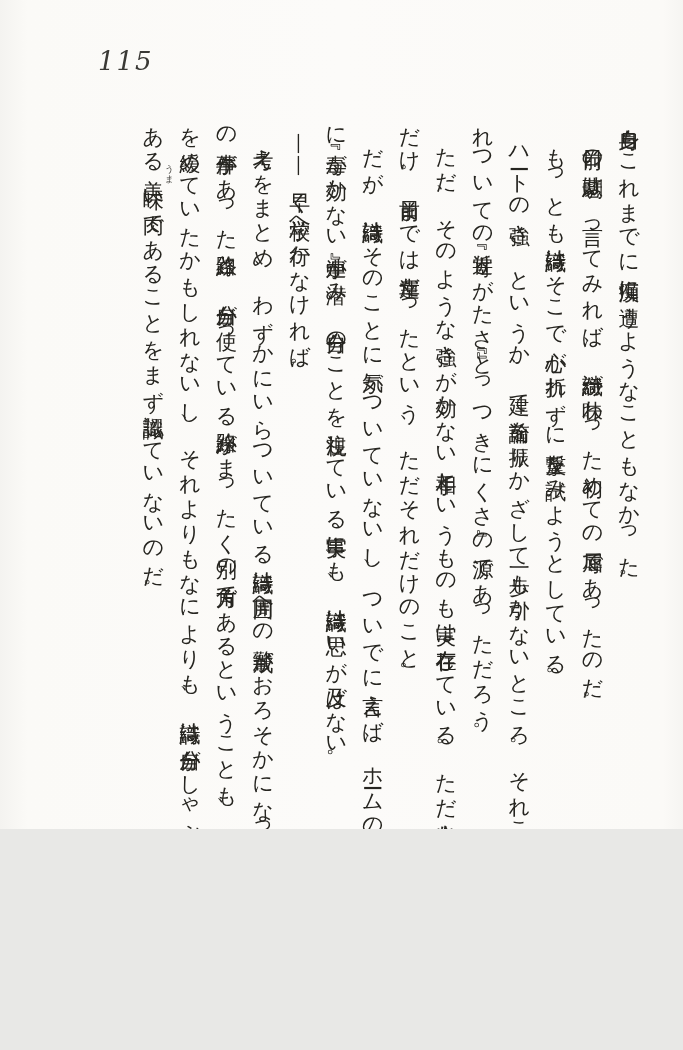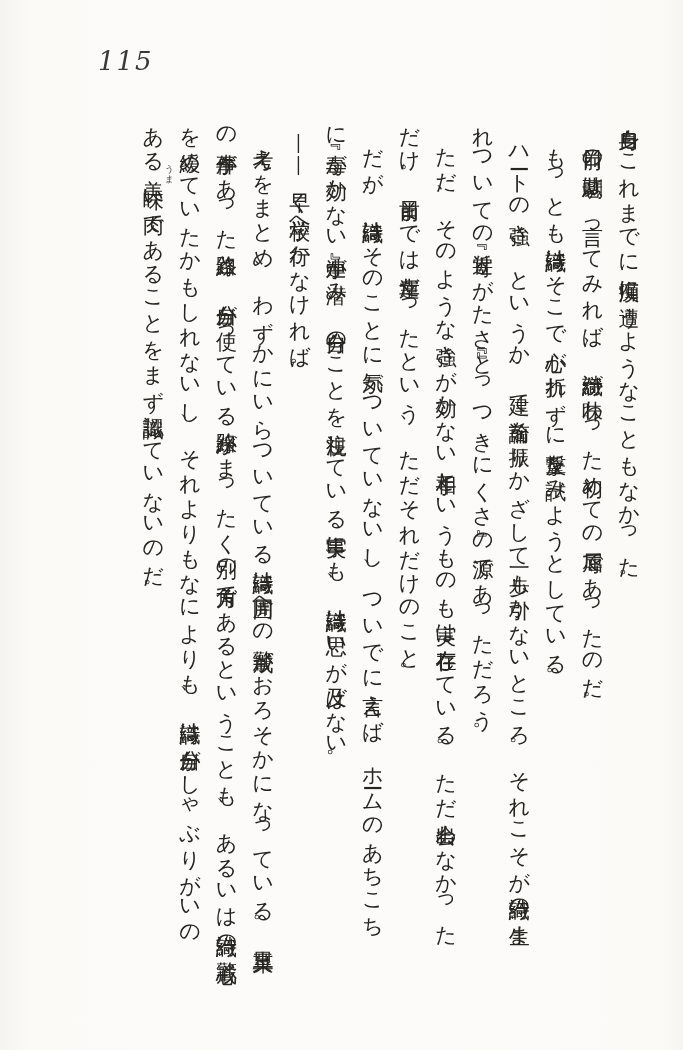--- a/index.html
+++ b/index.html
@@ -3,21 +3,21 @@
 <meta charset="utf-8">
 <style>
   html, body {
     margin: 0;
     padding: 0;
     background: #e8e8e6;
   }
   .page {
     position: relative;
     width: 683px;
-    height: 1050px;
+    height: 829px;
     margin: 0 auto;
     background: linear-gradient(90deg, #f4f3f0 0%, #fbfaf7 4%, #fcfbf9 50%, #fbfaf7 97%, #f6f5f2 100%);
     overflow: hidden;
     font-family: "DejaVu Serif", "Liberation Serif", serif;
   }
   .page-number {
     position: absolute;
     top: 46px;
     left: 98px;
     font-size: 26px;

